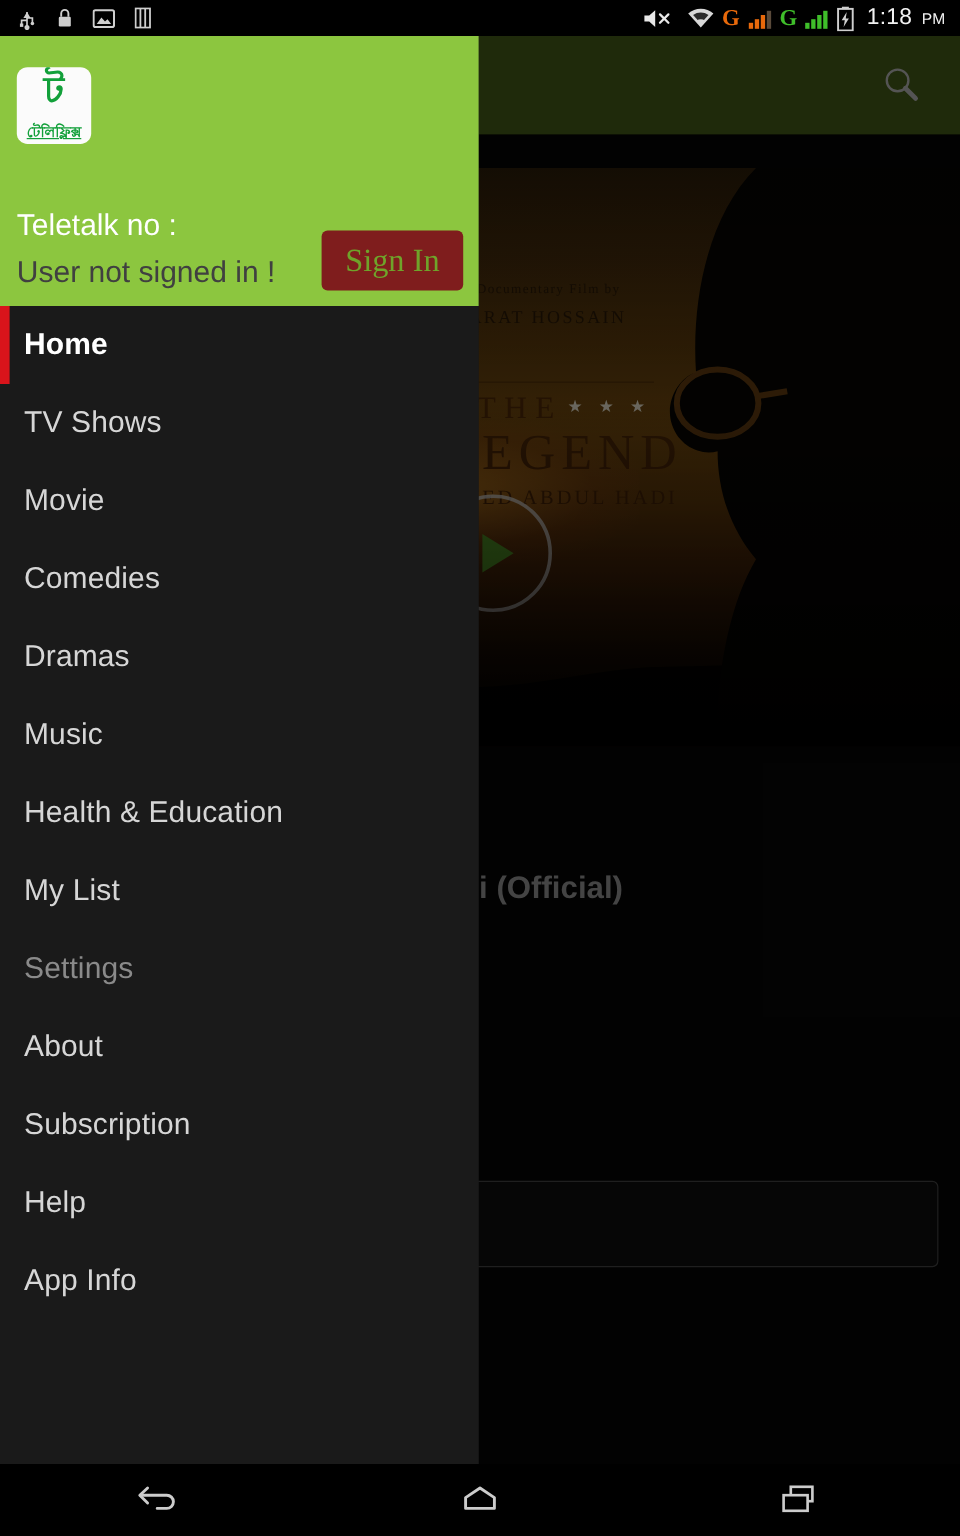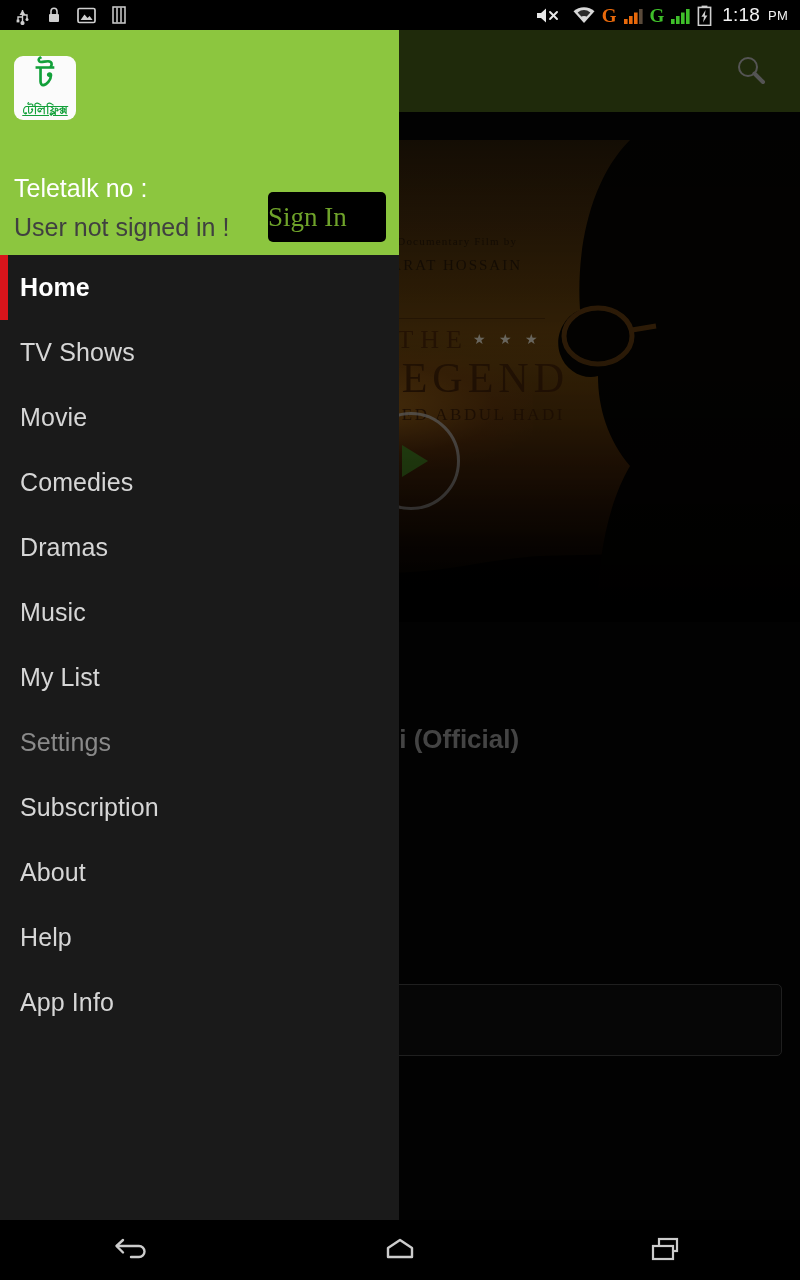--- a/index.html
+++ b/index.html
@@ -310,25 +310,25 @@
   #signed-line {
     position: absolute;
     left: 14px; top: 183px;
     color: #404040;
     font-size: 25px;
   }
   #sign-in-button {
     position: absolute;
     left: 268px; top: 162px;
     width: 118px; height: 50px;
-    background: #000000;
+    background: #7f1d1d;
     border-radius: 5px;
     display: flex;
     align-items: center;
-    justify-content: flex-start;
+    justify-content: center;
   }
   #sign-in-label {
     color: #6fa32a;
     font-size: 27px;
     font-family: "Liberation Serif", serif;
   }
 
   #drawer-nav {
     position: relative;
     width: 461px;
@@ -486,30 +486,33 @@
       <div class="nav-item">
         <span class="label">Comedies</span>
       </div>
       <div class="nav-item">
         <span class="label">Dramas</span>
       </div>
       <div class="nav-item">
         <span class="label">Music</span>
       </div>
       <div class="nav-item">
+        <span class="label">Health &amp; Education</span>
+      </div>
+      <div class="nav-item">
         <span class="label">My List</span>
       </div>
       <div class="nav-item nav-section">
         <span class="label">Settings</span>
       </div>
       <div class="nav-item">
+        <span class="label">About</span>
+      </div>
+      <div class="nav-item">
         <span class="label">Subscription</span>
-      </div>
-      <div class="nav-item">
-        <span class="label">About</span>
       </div>
       <div class="nav-item">
         <span class="label">Help</span>
       </div>
       <div class="nav-item">
         <span class="label">App Info</span>
       </div>
     </div>
   </div>
 

